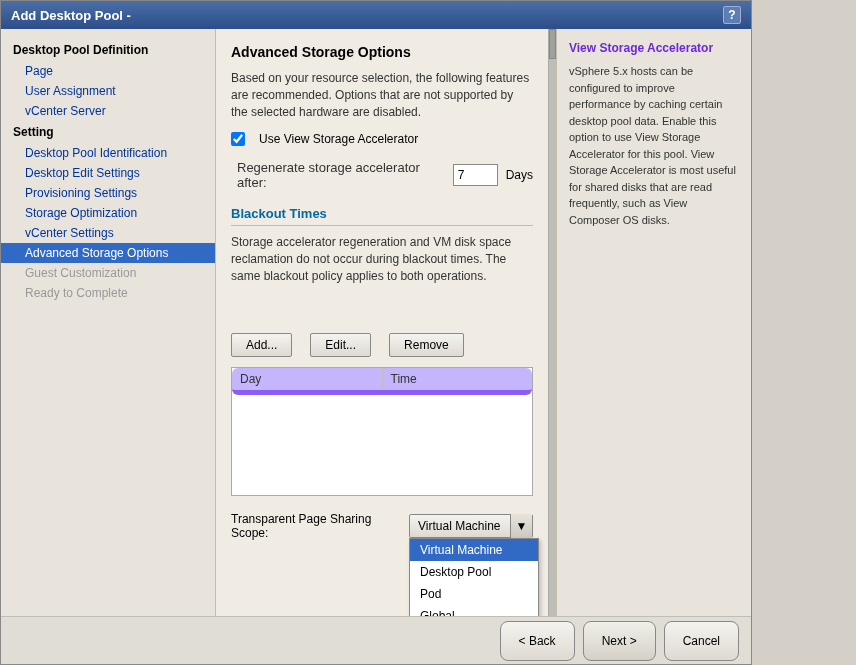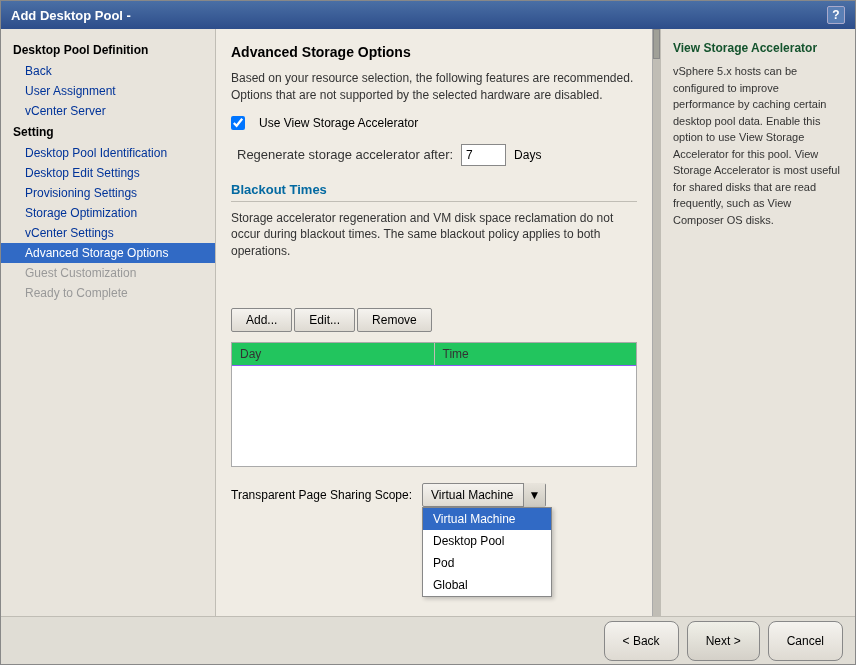--- a/index.html
+++ b/index.html
@@ -6,21 +6,21 @@
     body {
       font-family: Arial, sans-serif;
       font-size: 12px;
       background: #d4d0c8;
       width: 856px;
       height: 665px;
       overflow: hidden;
     }
 
     .dialog {
-      width: 856px;
+      width: 752px;
       height: 665px;
       background: #f0ece4;
       border: 1px solid #888;
       display: flex;
       flex-direction: column;
     }
 
     .title-bar {
       background: linear-gradient(to bottom, #4a6fa5, #2d4d8a);
       color: white;
@@ -183,21 +183,21 @@
 
     .blackout-description {
       font-size: 12px;
       color: #333;
       margin-bottom: 12px;
       line-height: 1.4;
     }
 
     .button-row {
       display: flex;
-      gap: 2px;
+      gap: 18px;
       margin-bottom: 10px;
       margin-top: 48px;
     }
 
     .btn {
       padding: 4px 14px;
       font-size: 12px;
       border: 1px solid #888;
       background: linear-gradient(to bottom, #f5f3ef, #dedad2);
       cursor: pointer;
@@ -211,22 +211,23 @@
     }
 
     .table-container {
       border: 1px solid #aaa;
       background: white;
       margin-bottom: 16px;
     }
 
     .table-header {
       display: flex;
-      background: #22c55e;
-      border-bottom: 1px solid #8b5cf6;
+      background: #c4b5fd;
+      border-bottom: 5px solid #8b5cf6;
+      border-radius: 6px;
     }
 
     .table-header-cell {
       padding: 4px 8px;
       font-size: 12px;
       font-weight: normal;
       color: #333;
       flex: 1;
       border-right: 1px solid #c0bdb5;
     }
@@ -324,21 +325,21 @@
 
     .dropdown-option.selected {
       background: #316ac5;
       color: white;
     }
 
     
     .right-panel-title {
       font-size: 12px;
       font-weight: bold;
-      color: #14532d;
+      color: #6d28d9;
       margin-bottom: 8px;
     }
 
     .right-panel-text {
       font-size: 11px;
       color: #333;
       line-height: 1.5;
     }
 
     
@@ -394,21 +395,21 @@
   <div class="title-bar">
     <span class="title-bar-text">Add Desktop Pool -</span>
     <div class="title-bar-help">?</div>
   </div>
 
   <div class="content-area">
 
     <div class="sidebar">
 
       <div class="sidebar-section-header">Desktop Pool Definition</div>
-      <div class="sidebar-item">Back</div>
+      <div class="sidebar-item">Page</div>
       <div class="sidebar-item">User Assignment</div>
       <div class="sidebar-item">vCenter Server</div>
 
       <div class="sidebar-section-header">Setting</div>
       <div class="sidebar-item">Desktop Pool Identification</div>
       <div class="sidebar-item">Desktop Edit Settings</div>
       <div class="sidebar-item">Provisioning Settings</div>
       <div class="sidebar-item">Storage Optimization</div>
       <div class="sidebar-item">vCenter Settings</div>
       <div class="sidebar-item active">Advanced Storage Options</div>

